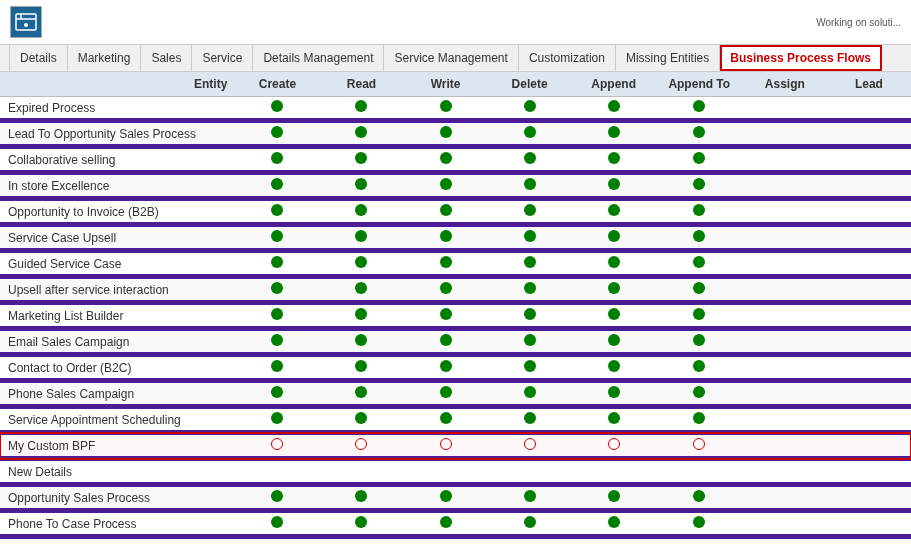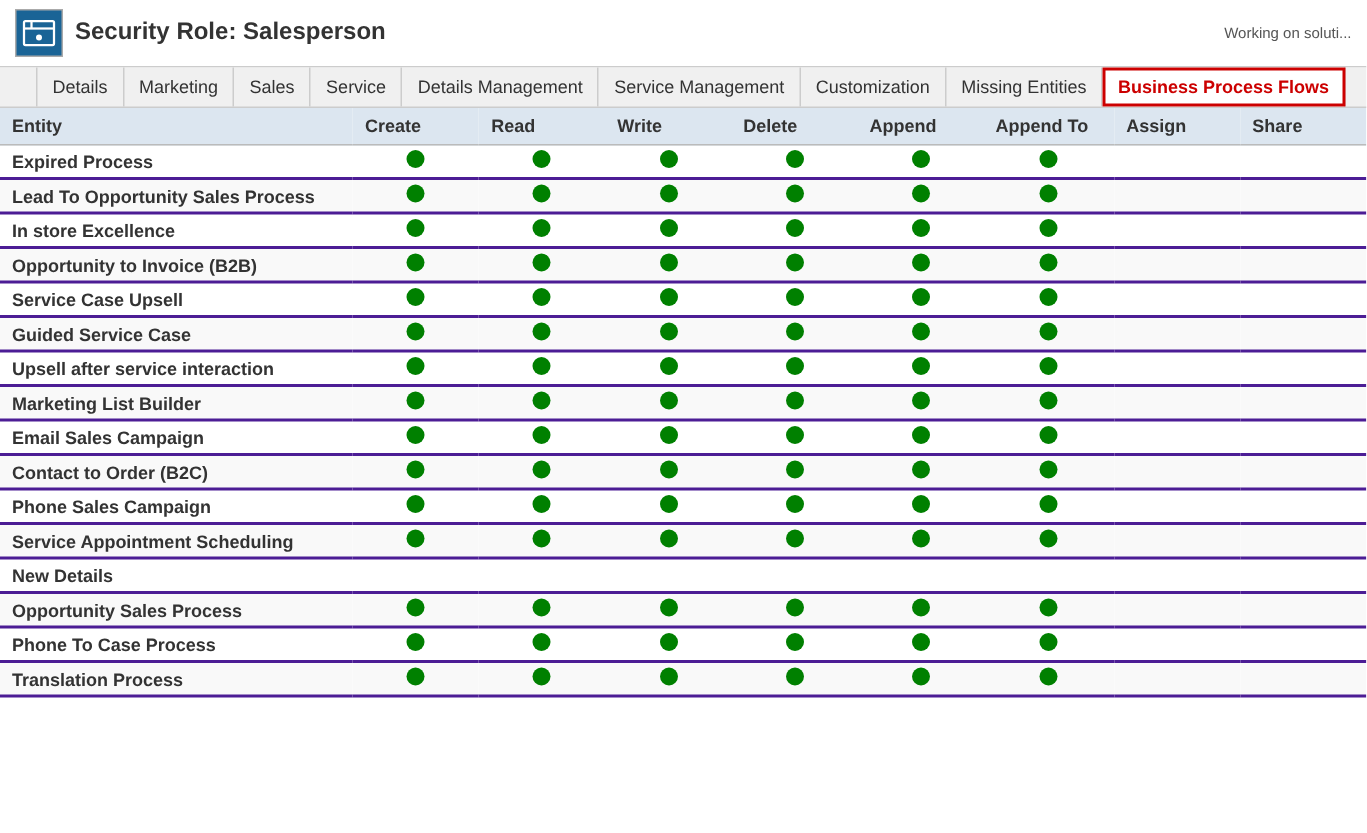--- a/index.html
+++ b/index.html
@@ -42,21 +42,21 @@
     }
     .working-on {
       font-size: 10px;
       color: #555;
     }
     .tabs-bar {
       display: flex;
       align-items: center;
       background: #f0f0f0;
       border-bottom: 1px solid #ccc;
-      padding: 0 24px;
+      padding: 0 9px;
       flex-wrap: nowrap;
     }
     .tab {
       padding: 6px 10px;
       cursor: pointer;
       border: none;
       background: transparent;
       font-size: 12px;
       color: #333;
       white-space: nowrap;
@@ -77,38 +77,37 @@
       height: calc(555px - 85px);
     }
     table {
       width: 100%;
       border-collapse: collapse;
     }
     thead tr {
       background: #dce6f0;
     }
     thead th {
-      text-align: left;
+      text-align: right;
       padding: 5px 8px;
       font-weight: bold;
       font-size: 12px;
       color: #333;
       border-bottom: 1px solid #bbb;
       white-space: nowrap;
     }
     thead th:first-child {
       width: 210px;
     }
     thead th:not(:first-child) {
       width: 75px;
-      text-align: left;
+      text-align: center;
     }
     tbody tr {
-      border-bottom: 2px solid #4c1d95;
-      font-weight: bold;
+      border-bottom: 5px solid #4c1d95;
     }
     tbody tr:nth-child(even) {
       background: #f9f9f9;
     }
     tbody tr.highlight-row {
       background: #fff8f8;
       outline: 2px solid #cc0000;
       outline-offset: -1px;
     }
     tbody td {
@@ -146,21 +145,20 @@
 <div class="top-bar">
   <div class="top-bar-left">
     <div class="app-icon">
       <svg width="24" height="24" viewBox="0 0 24 24" fill="white">
         <rect x="2" y="4" width="20" height="16" rx="1" fill="none" stroke="white" stroke-width="1.5"></rect>
         <line x1="2" y1="9" x2="22" y2="9" stroke="white" stroke-width="1.5"></line>
         <line x1="7" y1="4" x2="7" y2="9" stroke="white" stroke-width="1.5"></line>
         <circle cx="12" cy="15" r="2" fill="white"></circle>
       </svg>
     </div>
-    <span class="page-title">Security Role: Salesperson</span>
   </div>
   <span class="working-on">Working on soluti...</span>
 </div>
 
 <div class="tabs-bar" id="tabs-container">
     <button class="tab">Details</button>
     <button class="tab">Marketing</button>
     <button class="tab">Sales</button>
     <button class="tab">Service</button>
     <button class="tab">Details Management</button>
@@ -175,21 +173,21 @@
     <thead id="table-head">
         <tr>
           <th>Entity</th>
           <th>Create</th>
           <th>Read</th>
           <th>Write</th>
           <th>Delete</th>
           <th>Append</th>
           <th>Append To</th>
           <th>Assign</th>
-          <th>Share</th>
+          <th>Lead</th>
         </tr>
       </thead>
     <tbody id="table-body">
         <tr>
           <td>Expired Process</td>
           <td><span class="dot-green"></span></td>
           <td><span class="dot-green"></span></td>
           <td><span class="dot-green"></span></td>
           <td><span class="dot-green"></span></td>
           <td><span class="dot-green"></span></td>
@@ -202,20 +200,31 @@
           <td><span class="dot-green"></span></td>
           <td><span class="dot-green"></span></td>
           <td><span class="dot-green"></span></td>
           <td><span class="dot-green"></span></td>
           <td><span class="dot-green"></span></td>
           <td><span class="dot-green"></span></td>
           <td><span class="dot-none"></span></td>
           <td><span class="dot-none"></span></td>
         </tr>
         <tr>
+          <td>Collaborative selling</td>
+          <td><span class="dot-green"></span></td>
+          <td><span class="dot-green"></span></td>
+          <td><span class="dot-green"></span></td>
+          <td><span class="dot-green"></span></td>
+          <td><span class="dot-green"></span></td>
+          <td><span class="dot-green"></span></td>
+          <td><span class="dot-none"></span></td>
+          <td><span class="dot-none"></span></td>
+        </tr>
+        <tr>
           <td>In store Excellence</td>
           <td><span class="dot-green"></span></td>
           <td><span class="dot-green"></span></td>
           <td><span class="dot-green"></span></td>
           <td><span class="dot-green"></span></td>
           <td><span class="dot-green"></span></td>
           <td><span class="dot-green"></span></td>
           <td><span class="dot-none"></span></td>
           <td><span class="dot-none"></span></td>
         </tr>
@@ -308,20 +317,31 @@
           <td><span class="dot-none"></span></td>
         </tr>
         <tr>
           <td>Service Appointment Scheduling</td>
           <td><span class="dot-green"></span></td>
           <td><span class="dot-green"></span></td>
           <td><span class="dot-green"></span></td>
           <td><span class="dot-green"></span></td>
           <td><span class="dot-green"></span></td>
           <td><span class="dot-green"></span></td>
+          <td><span class="dot-none"></span></td>
+          <td><span class="dot-none"></span></td>
+        </tr>
+        <tr class="highlight-row">
+          <td>My Custom BPF</td>
+          <td><span class="dot-empty"></span></td>
+          <td><span class="dot-empty"></span></td>
+          <td><span class="dot-empty"></span></td>
+          <td><span class="dot-empty"></span></td>
+          <td><span class="dot-empty"></span></td>
+          <td><span class="dot-empty"></span></td>
           <td><span class="dot-none"></span></td>
           <td><span class="dot-none"></span></td>
         </tr>
         <tr>
           <td>New Details</td>
           <td><span class="dot-none"></span></td>
           <td><span class="dot-none"></span></td>
           <td><span class="dot-none"></span></td>
           <td><span class="dot-none"></span></td>
           <td><span class="dot-none"></span></td>

